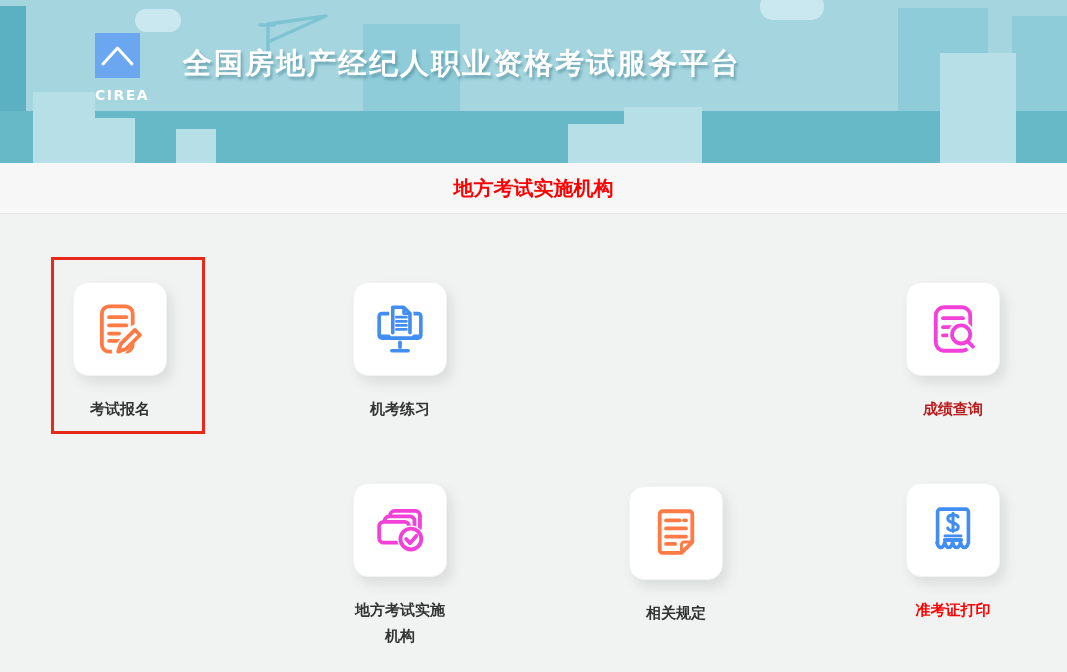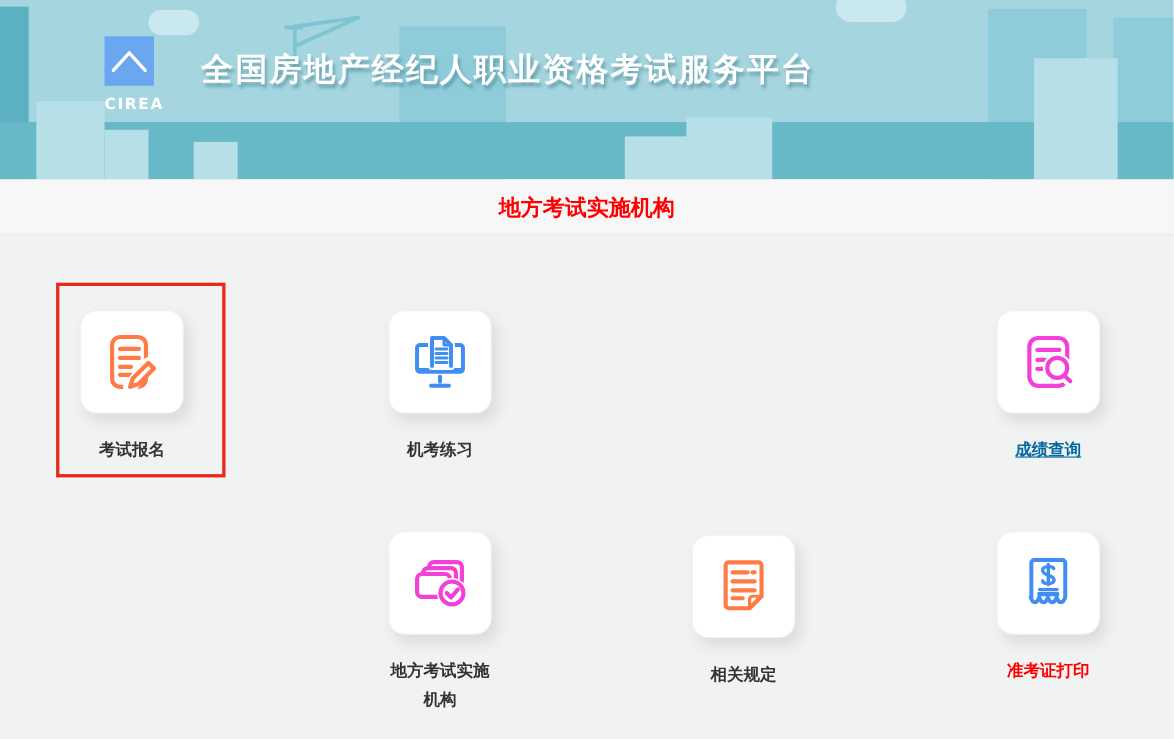--- a/index.html
+++ b/index.html
@@ -129,21 +129,21 @@
             <line x1="21" y1="20" x2="43" y2="20"></line>
             <line x1="21" y1="30" x2="32" y2="30"></line>
             <line x1="21" y1="39" x2="32" y2="39"></line>
             <circle cx="41" cy="38" r="10" fill="#fff" stroke="#fff" stroke-width="9"></circle>
             <path d="M48,46 L54,52" stroke="#fff" stroke-width="11"></path>
             <circle cx="41" cy="38" r="10"></circle>
             <path d="M48.5,46 L54,51.5"></path>
           </svg>
         </span>
       </div>
-      <div class="card-label" style="color: #0369a1; text-decoration: underline;">成绩查询</div>
+      <div class="card-label" style="color: #b91c1c;">成绩查询</div>
     </div>
 
 
     <div class="card" style="left:400px; top:269px">
       <div class="tile">
         <span class="icon" style="color: rgb(242, 64, 216);">
           <svg width="58" height="58" viewBox="0 0 64 64" fill="none" stroke="currentColor" stroke-width="4.2" stroke-linecap="round" stroke-linejoin="round">
             <rect x="21" y="11" width="33" height="23" rx="5"></rect>
             <rect x="15" y="17" width="33" height="23" rx="5" fill="#fff"></rect>
             <rect x="9" y="23" width="33" height="23" rx="5" fill="#fff"></rect>

